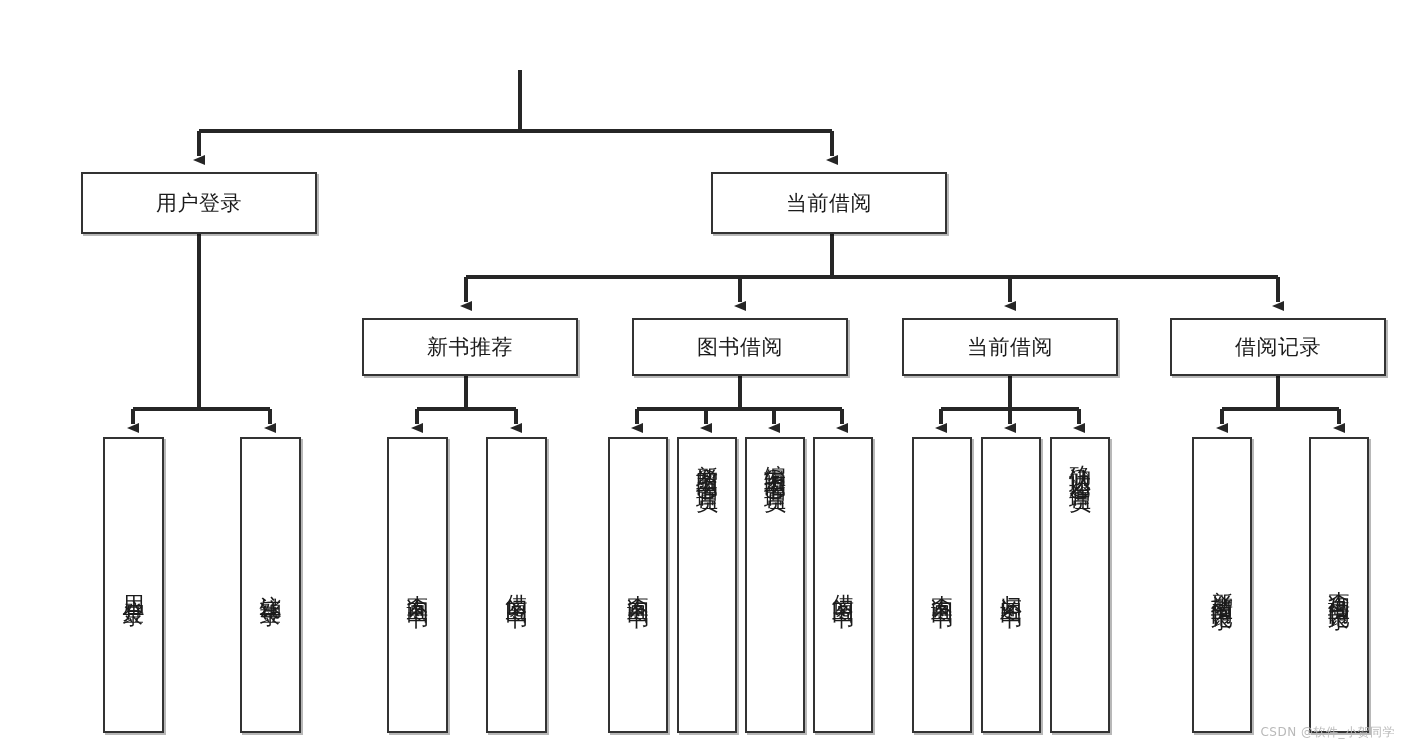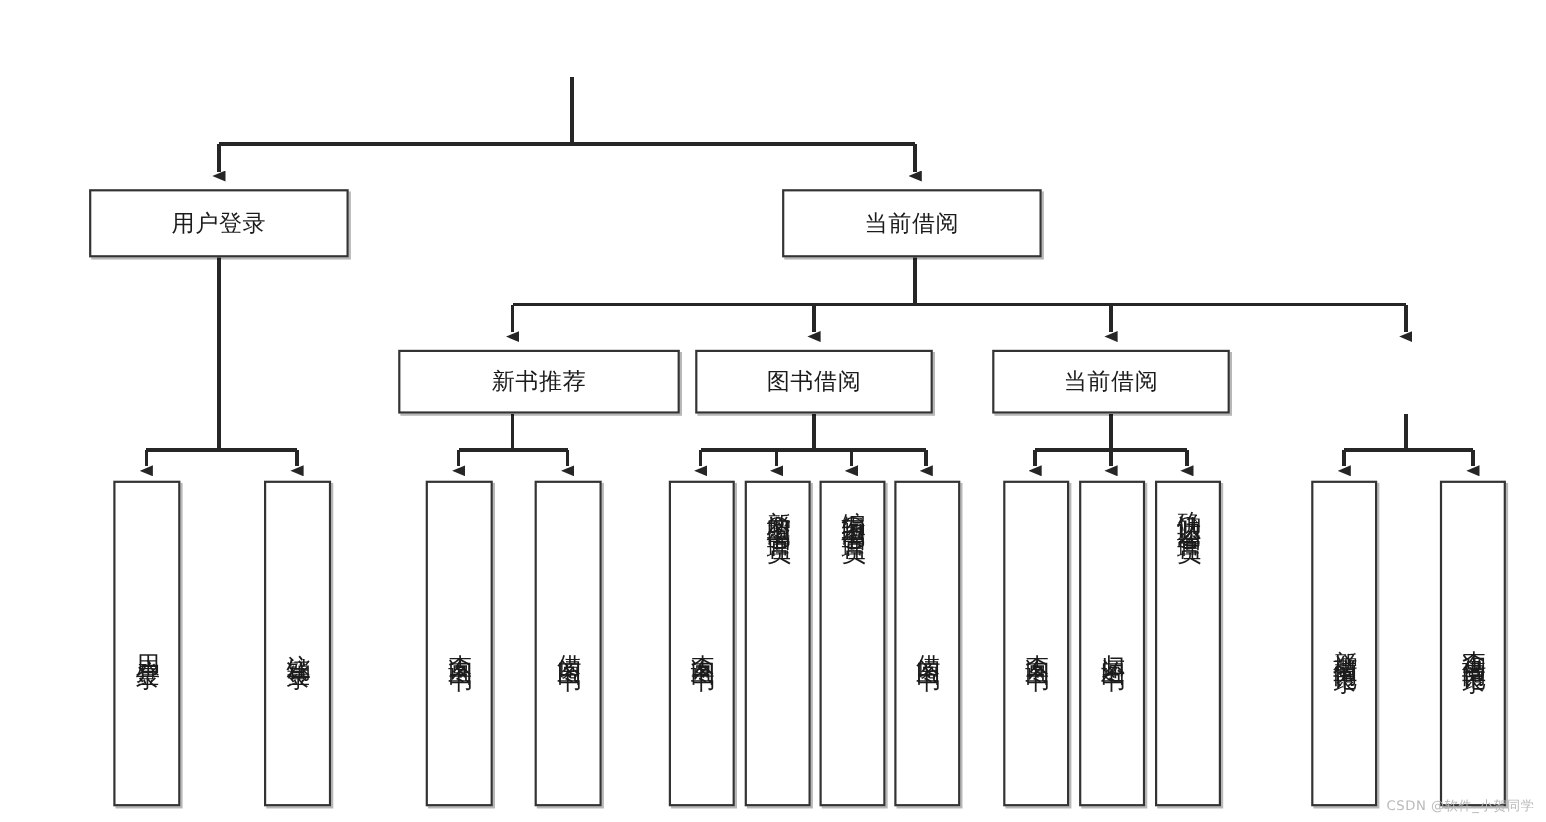--- a/index.html
+++ b/index.html
@@ -137,32 +137,35 @@
 
 
   <div class="node h" style="left:81px;top:172px;width:236px;height:62px;">
     <span class="label">用户登录</span>
   </div>
 
   <div class="node h" style="left:711px;top:172px;width:236px;height:62px;">
     <span class="label">当前借阅</span>
   </div>
 
-  <div class="node h" style="left:362px;top:318px;width:256px;height:58px;">
+  <div class="node h" style="left:362px;top:318px;width:216px;height:58px;">
     <span class="label">新书推荐</span>
   </div>
 
   <div class="node h" style="left:632px;top:318px;width:216px;height:58px;font-family:Liberation Serif, serif;">
     <span class="label">图书借阅</span>
   </div>
 
   <div class="node h" style="left:902px;top:318px;width:216px;height:58px;">
     <span class="label">当前借阅</span>
   </div>
 
+  <div class="node h" style="left:1170px;top:318px;width:216px;height:58px;">
+    <span class="label">借阅记录</span>
+  </div>
 
   <div class="node v center" style="left:103px;top:437px;width:61px;height:296px;">
     <span class="label">用户登录</span>
   </div>
 
   <div class="node v center" style="left:240px;top:437px;width:61px;height:296px;">
     <span class="label">注销登录</span>
   </div>
 
   <div class="node v center" style="left:387px;top:437px;width:61px;height:296px;">

